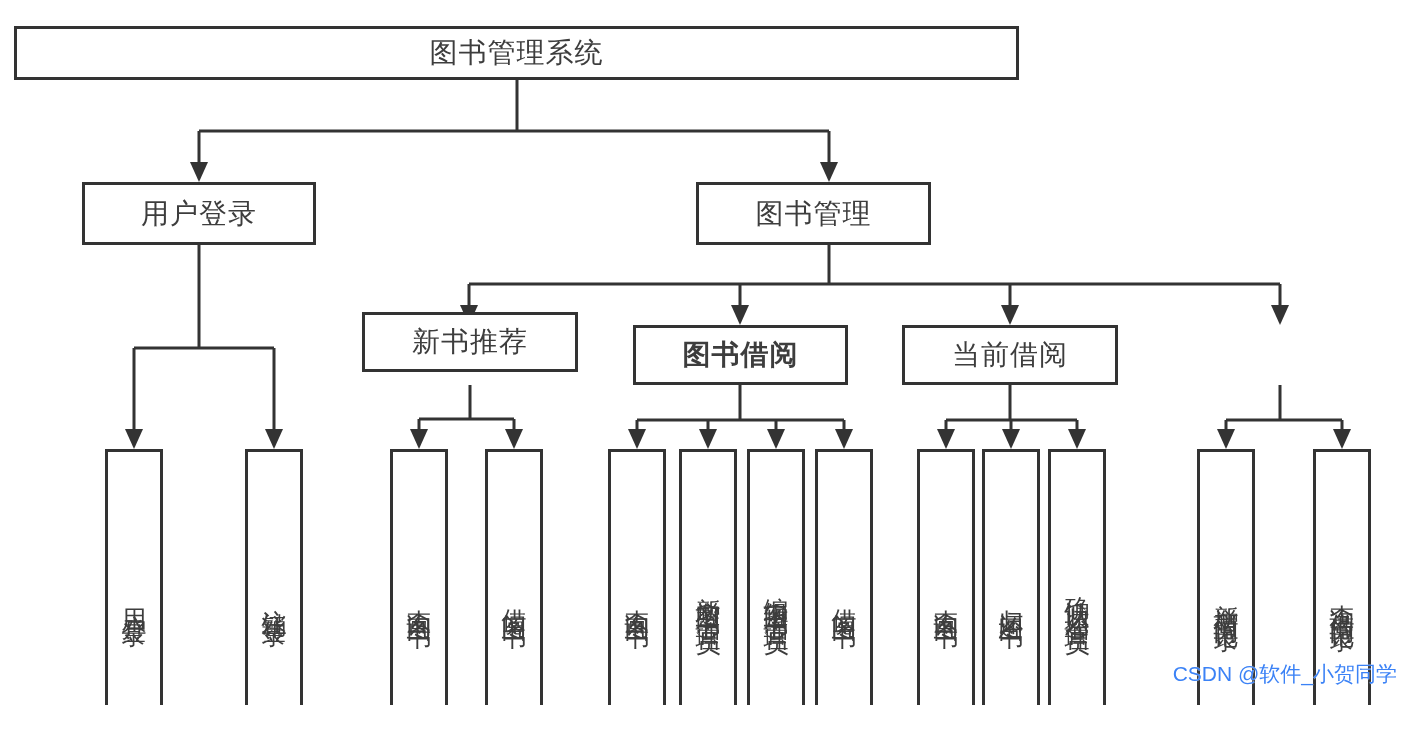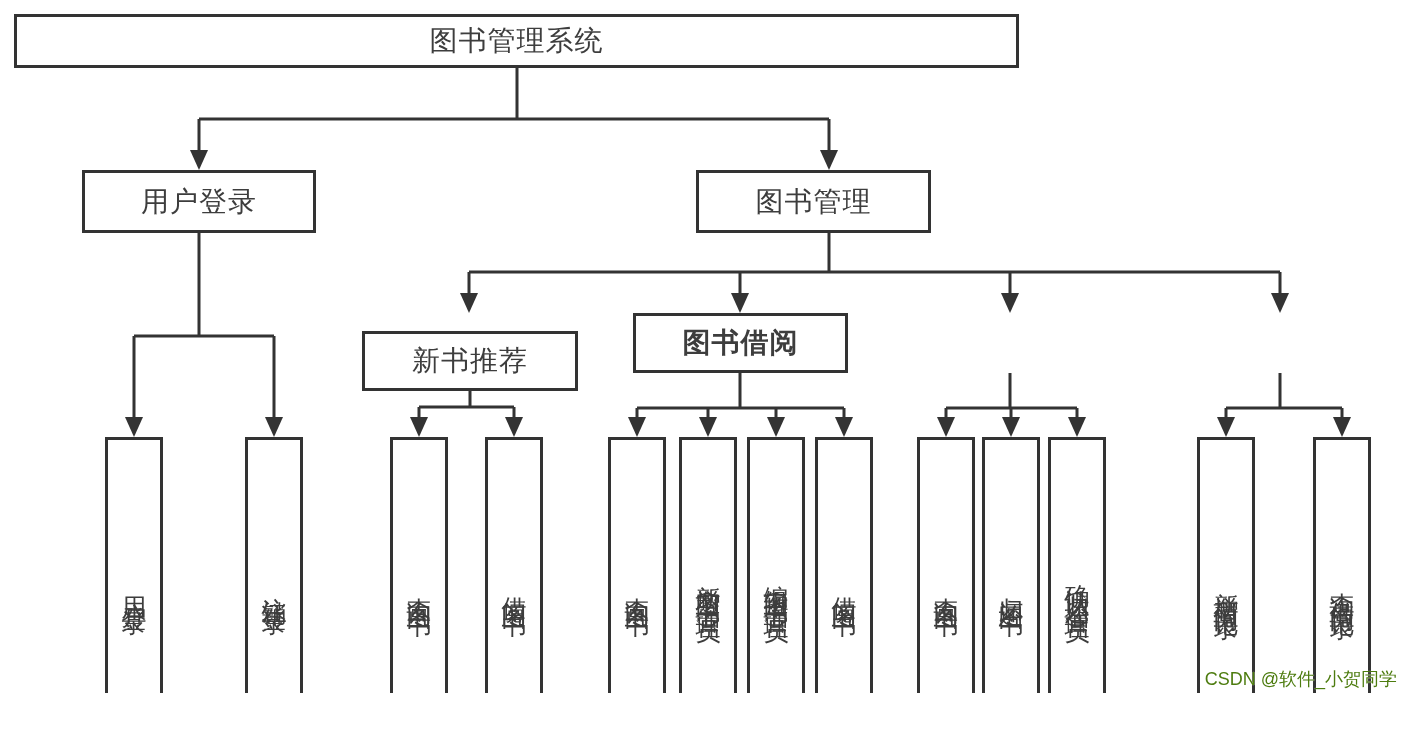--- a/index.html
+++ b/index.html
@@ -7,20 +7,21 @@
     padding: 0;
     background: #ffffff;
     font-family: "Liberation Sans", sans-serif;
   }
   #canvas {
     position: relative;
     width: 1405px;
     height: 693px;
     background: #ffffff;
     overflow: hidden;
+    margin-top: 12px;
   }
   #connectors {
     position: absolute;
     left: 0;
     top: 0;
     pointer-events: none;
   }
   .hbox {
     position: absolute;
     box-sizing: border-box;
@@ -50,23 +51,23 @@
     text-orientation: mixed;
     font-size: 25px;
     letter-spacing: 5px;
     color: #3d3d3d;
     white-space: nowrap;
     line-height: 1;
   }
   #watermark {
     position: absolute;
     right: 8px;
-    bottom: 2px;
-    font-size: 18px;
-    color: #4d7c0f;
+    bottom: 17px;
+    font-size: 21px;
+    color: #3b82f6;
     text-shadow: 0 0 1px #ffffff;
     white-space: nowrap;
   }
 </style>
 </head>
 <body>
 
 <div id="canvas">
 
   <svg id="connectors" width="1405" height="747" viewBox="0 0 1405 747">
@@ -113,25 +114,28 @@
     <span>图书管理系统</span>
   </div>
 
   <div class="hbox" style="left:82px; top:170px; width:234px; height:63px;">
     <span>用户登录</span>
   </div>
   <div class="hbox" style="left:696px; top:170px; width:235px; height:63px;">
     <span>图书管理</span>
   </div>
 
-  <div class="hbox" style="left:362px; top:331px; width:216px; height:60px;">
+  <div class="hbox" style="left:362px; top:300px; width:216px; height:60px;">
     <span>新书推荐</span>
   </div>
   <div class="hbox" style="left:633px; top:313px; width:215px; height:60px;font-weight:bold;">
     <span>图书借阅</span>
+  </div>
+  <div class="hbox" style="left:902px; top:313px; width:216px; height:60px;">
+    <span>当前借阅</span>
   </div>
 
   <div class="vbox" style="left:105px; top:437px;">
     <span class="vtext">用户登录</span>
   </div>
   <div class="vbox" style="left:245px; top:437px;">
     <span class="vtext">注销登录</span>
   </div>
 
   <div class="vbox" style="left:390px; top:437px;">

